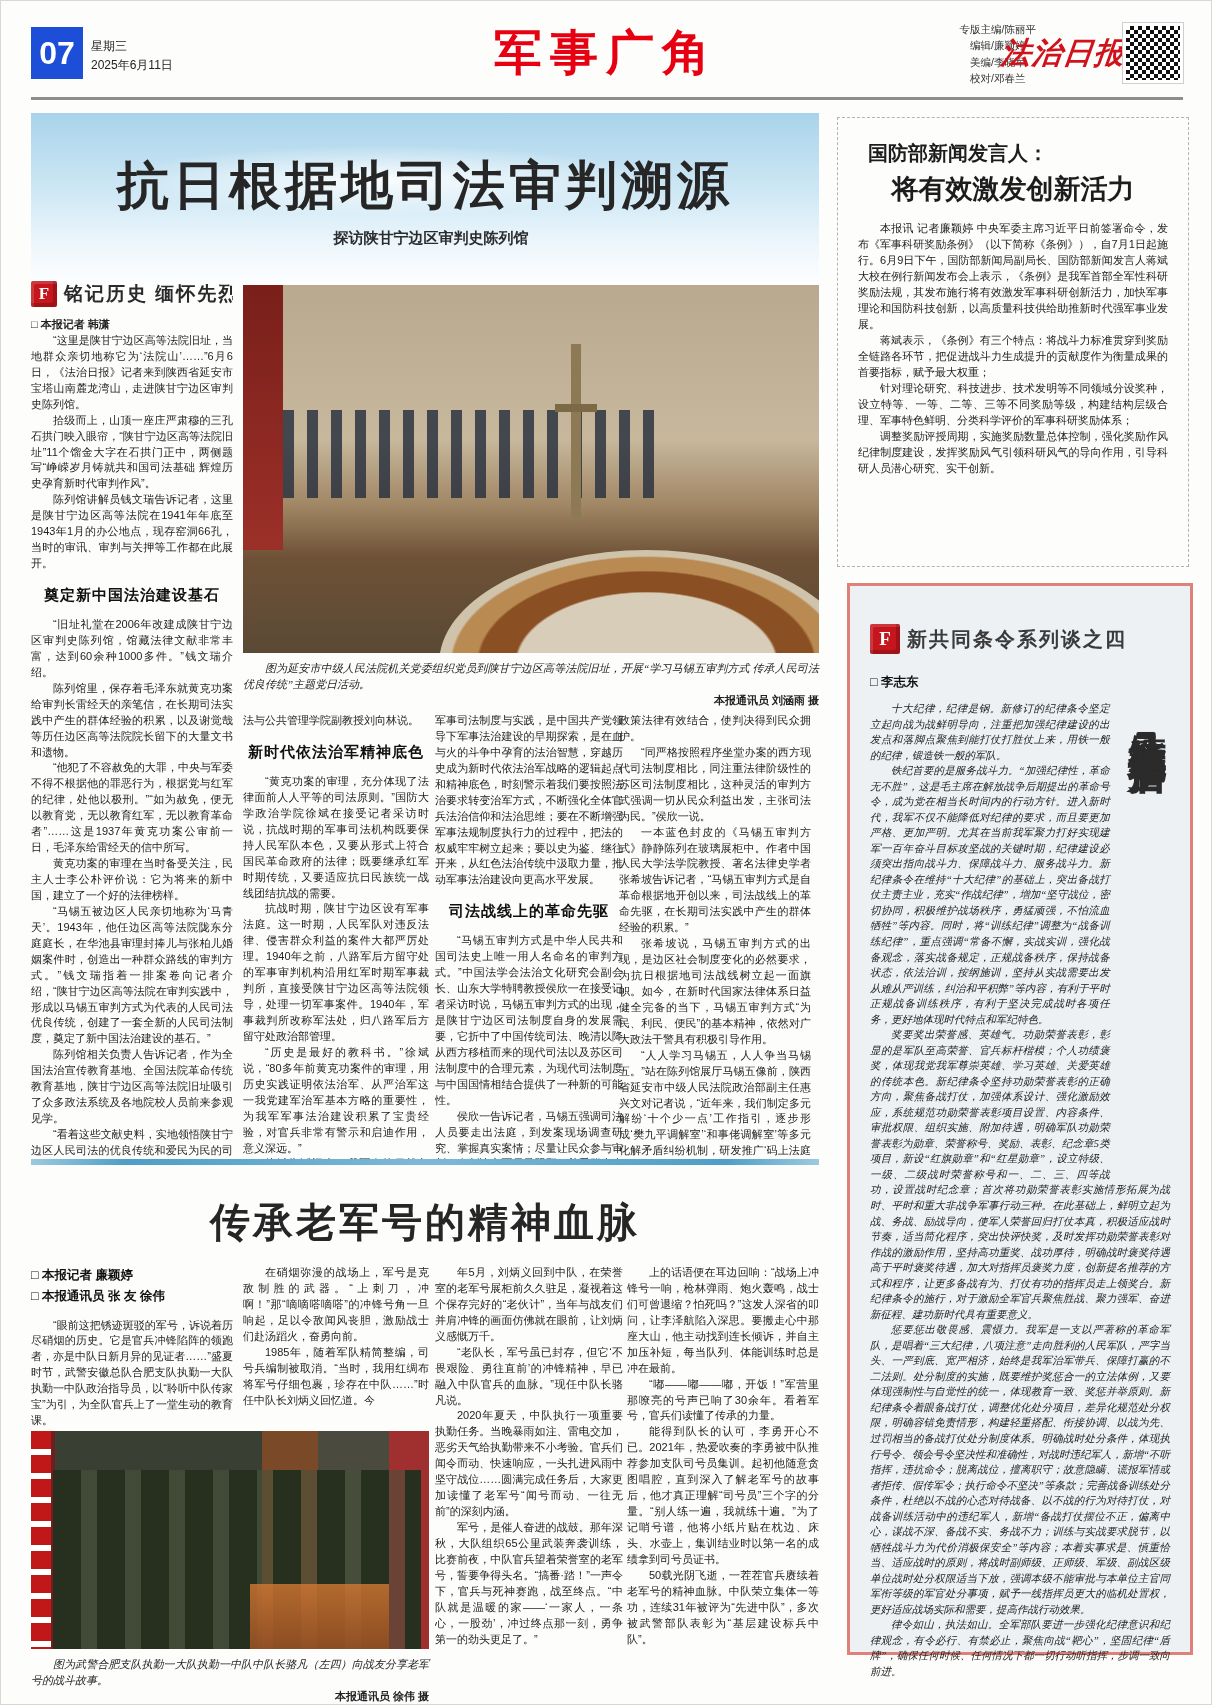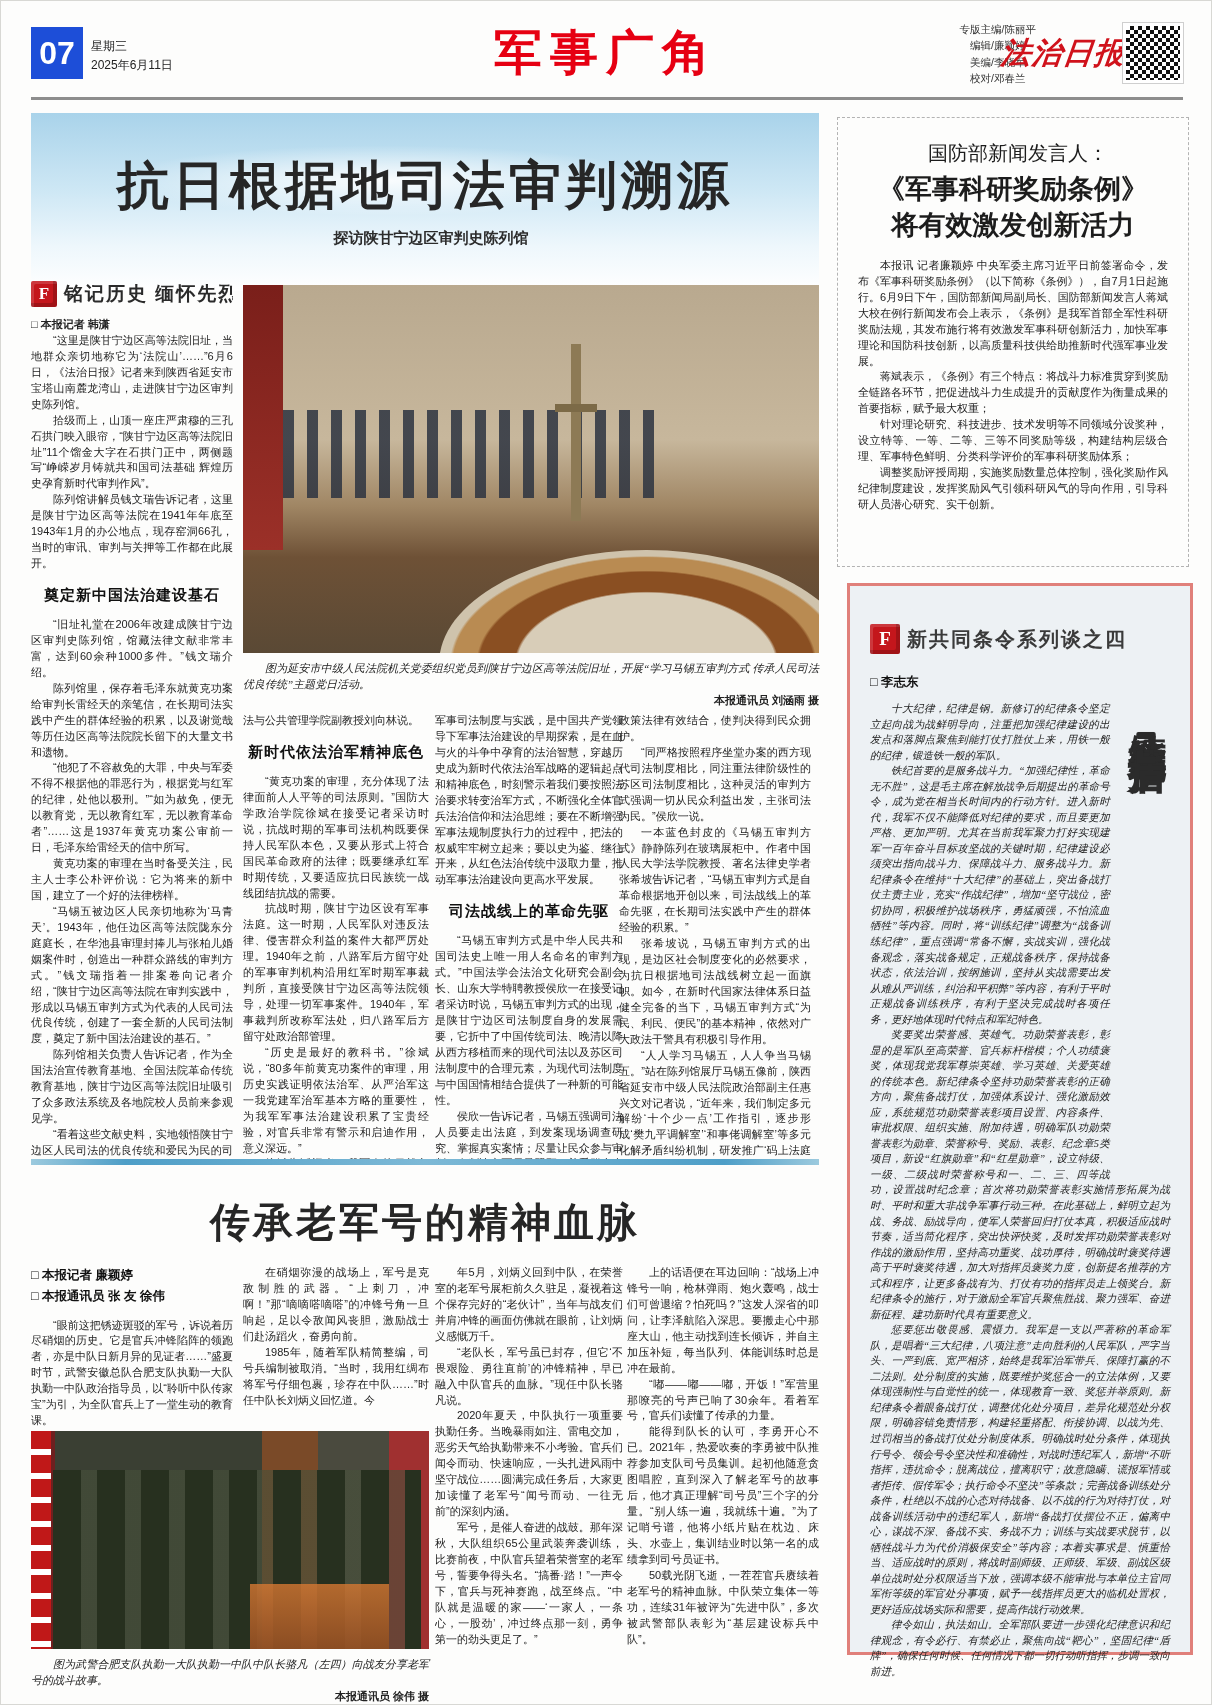--- a/index.html
+++ b/index.html
@@ -53,21 +53,21 @@
   .mphoto .pole:after{content:"";position:absolute;left:-16px;top:34%;width:42px;height:8px;background:#7c6a47;}
   .mcaption{position:absolute;left:212px;top:548px;width:576px;}
   .mcol2{left:212px;top:600px;width:186px;height:452px;}
   .mcol3{left:404px;top:600px;width:188px;height:452px;}
   .mcol4{left:588px;top:600px;width:192px;height:452px;}
   .bluebar{position:absolute;left:0;top:1046px;width:100%;height:6px;
            background:linear-gradient(90deg,#9ccade,#4e9ec7 12%,#7db9d6 50%,#4e9ec7 88%,#9ccade);}
   
   .brief{position:absolute;left:836px;top:116px;width:352px;height:450px;border:1px dashed #b3b3b3;
          box-sizing:border-box;padding:18px 20px;}
-  .brief .kicker{font-size:20px;font-weight:400;color:#1c1c1c;margin:4px 0 4px 10px;text-align:center;}
+  .brief .kicker{font-size:20px;font-weight:700;color:#1c1c1c;margin:4px 0 4px 10px;}
   .brief .t2{font-size:27px;font-weight:700;text-align:center;color:#1c1c1c;line-height:1.35;}
   .brief .body{margin-top:14px;}
   
   .comm{position:absolute;left:846px;top:582px;width:346px;height:1072px;border:3px solid #e0807a;
         background:#edf1f4;box-sizing:border-box;padding:16px 20px;}
   .comm .badge-row{margin-top:22px;}
   .comm .fcube{width:30px;height:30px;font-size:19px;}
   .comm .badge-label{font-size:20px;font-weight:600;color:#3a3a3a;}
   .comm .byline{margin:20px 0 10px;}
   .comm .body p{font-family:"Liberation Serif",serif;font-style:italic;font-size:10.5px;line-height:1.48;
@@ -175,21 +175,20 @@
       <p>一本蓝色封皮的《马锡五审判方式》静静陈列在玻璃展柜中。作者中国人民大学法学院教授、著名法律史学者张希坡告诉记者，“马锡五审判方式是自革命根据地开创以来，司法战线上的革命先驱，在长期司法实践中产生的群体经验的积累。”</p>
       <p>张希坡说，马锡五审判方式的出现，是边区社会制度变化的必然要求，为抗日根据地司法战线树立起一面旗帜。如今，在新时代国家法律体系日益健全完备的当下，马锡五审判方式“为民、利民、便民”的基本精神，依然对广大政法干警具有积极引导作用。</p>
       <p>“人人学习马锡五，人人争当马锡五。”站在陈列馆展厅马锡五像前，陕西省延安市中级人民法院政治部副主任惠兴文对记者说，“近年来，我们制定多元解纷‘十个少一点’工作指引，逐步形成‘樊九平调解室’‘和事佬调解室’等多元化解矛盾纠纷机制，研发推广‘码上法庭App’，延安法院从等案上门转向就地解纷，将马锡五审判方式精神内核转化为司法实践的具体行动。”</p>
     </div>
 
     <div class="bluebar"></div>
   </div>
 
   <div class="brief news">
     <div class="kicker">国防部新闻发言人：</div>
-    <div class="t2">《军事科研奖励条例》</div>
     <div class="t2">将有效激发创新活力</div>
     <div class="body">
       <p>本报讯 记者廉颖婷 中央军委主席习近平日前签署命令，发布《军事科研奖励条例》（以下简称《条例》），自7月1日起施行。6月9日下午，国防部新闻局副局长、国防部新闻发言人蒋斌大校在例行新闻发布会上表示，《条例》是我军首部全军性科研奖励法规，其发布施行将有效激发军事科研创新活力，加快军事理论和国防科技创新，以高质量科技供给助推新时代强军事业发展。</p>
       <p>蒋斌表示，《条例》有三个特点：将战斗力标准贯穿到奖励全链路各环节，把促进战斗力生成提升的贡献度作为衡量成果的首要指标，赋予最大权重；</p>
       <p>针对理论研究、科技进步、技术发明等不同领域分设奖种，设立特等、一等、二等、三等不同奖励等级，构建结构层级合理、军事特色鲜明、分类科学评价的军事科研奖励体系；</p>
       <p>调整奖励评授周期，实施奖励数量总体控制，强化奖励作风纪律制度建设，发挥奖励风气引领科研风气的导向作用，引导科研人员潜心研究、实干创新。</p>
     </div>
   </div>
 
   <div class="comm">

